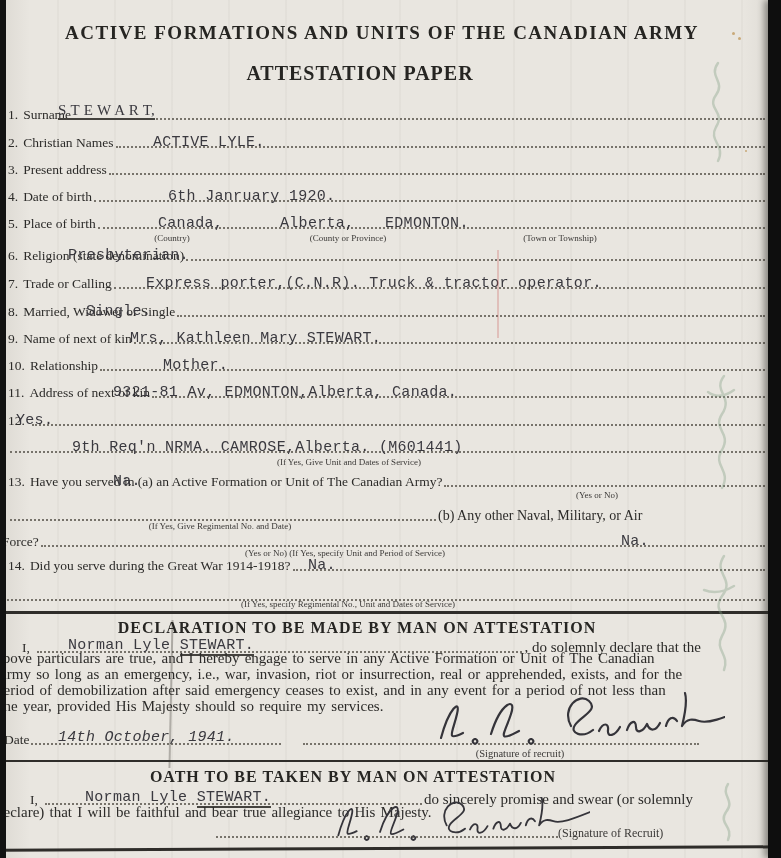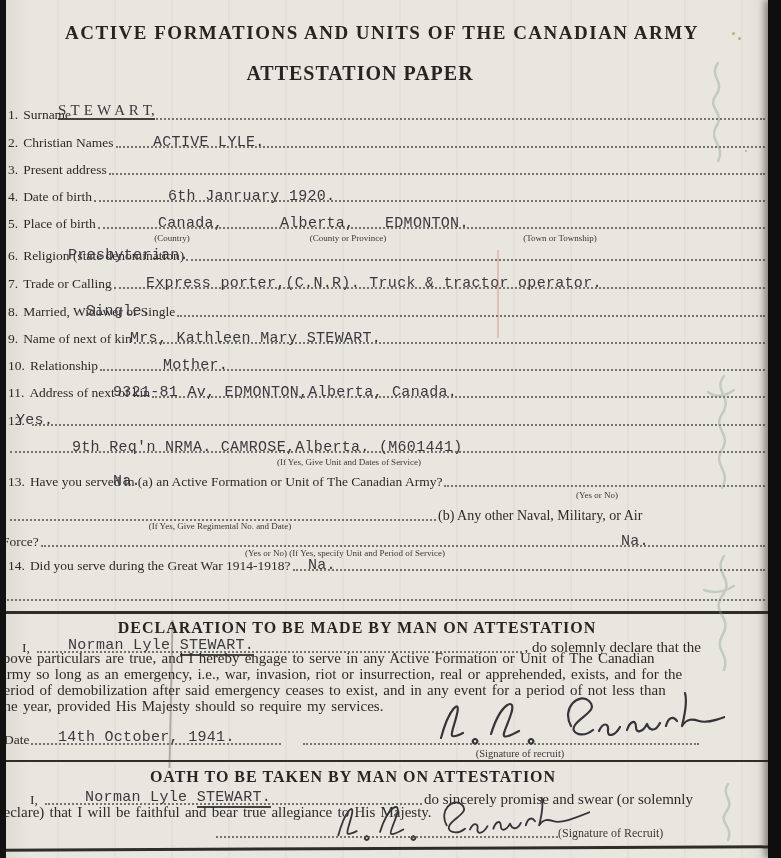--- a/index.html
+++ b/index.html
@@ -163,39 +163,42 @@
 
   <div class="row" style="top:550px">
     <span class="no">14.</span>
     <span class="lbl">Did you serve during the Great War 1914-1918?</span>
     <span class="leader"></span>
     <span class="val" style="left:300px">Na.</span>
   </div>
   <div class="row" style="top:580px">
     <span class="leader" style="margin-left:-6px"></span>
   </div>
+  <div class="rowrel" style="top:599px;height:12px;">
+    <span class="cap" style="left:340px">(If Yes, specify Regimental No., Unit and Dates of Service)</span>
+  </div>
 
   <div class="hr" style="top:611px;right:10px;"></div>
 
   <div class="heading" style="left:357px;top:619px;">DECLARATION TO BE MADE BY MAN ON ATTESTATION</div>
   <div class="row" style="top:632px;right:80px;">
     <span class="no" style="margin-left:14px;">I,</span>
     <span class="leader"></span>
     <span class="val" style="left:60px;bottom:3px;"><span>Norman Lyle </span><span class="u">STEWART.</span></span>
     <span class="lbl" style="font-size:15px;">, do solemnly declare that the</span>
   </div>
   <div class="bodyline" style="left:-4px;top:650px;">above particulars are true, and I hereby engage to serve in any Active Formation or Unit of The Canadian</div>
   <div class="bodyline" style="left:-4px;top:666px;">Army so long as an emergency, i.e., war, invasion, riot or insurrection, real or apprehended, exists, and for the</div>
   <div class="bodyline" style="left:-4px;top:682px;">period of demobilization after said emergency ceases to exist, and in any event for a period of not less than</div>
   <div class="bodyline" style="left:-4px;top:698px;">one year, provided His Majesty should so require my services.</div>
 
   <div class="row" style="top:724px;right:80px;">
     <span class="lbl" style="margin-left:-4px">Date</span>
     <span class="leader-fixed" style="width:250px"></span>
-    <span class="val" style="left:50px;bottom:3px;">14th October, 1941.</span>
+    <span class="val" style="left:50px;bottom:3px;font-style:italic;">14th October, 1941.</span>
     <span style="width:18px"></span>
     <span class="leader"></span>
   </div>
   <svg class="sig" style="left:425px;top:686px;" width="300" height="72" viewBox="0 0 300 72" aria-label="N. L. Stewart">
     <path d="M16 52 C 24 22 36 12 32 28 C 28 46 20 56 38 47 M50 53 a2.3 2.3 0 1 0 .1 0 M66 48 C 76 16 92 10 86 28 C 80 47 70 58 94 45 M106 53 a2.3 2.3 0 1 0 .1 0 M146 40 C 136 22 154 6 164 15 C 174 24 156 30 150 39 C 144 48 158 52 168 44 M174 45 c 4 -9 10 -8 9 -1 c -1 8 7 6 12 -3 m 7 3 c 3 -9 9 -11 9 -3 c 0 7 7 5 11 -3 c 3 8 9 7 13 -1 m 6 3 c 2 -8 7 -11 11 -5 m 5 5 c 3 -12 5 -26 3 -33 m -3 33 c 5 -8 11 -7 17 -5 c 9 3 24 -3 44 -11"></path>
   </svg>
   <div class="rowrel" style="top:748px;height:12px;">
     <span class="cap" style="left:512px;font-size:10.5px;">(Signature of recruit)</span>
   </div>
 

